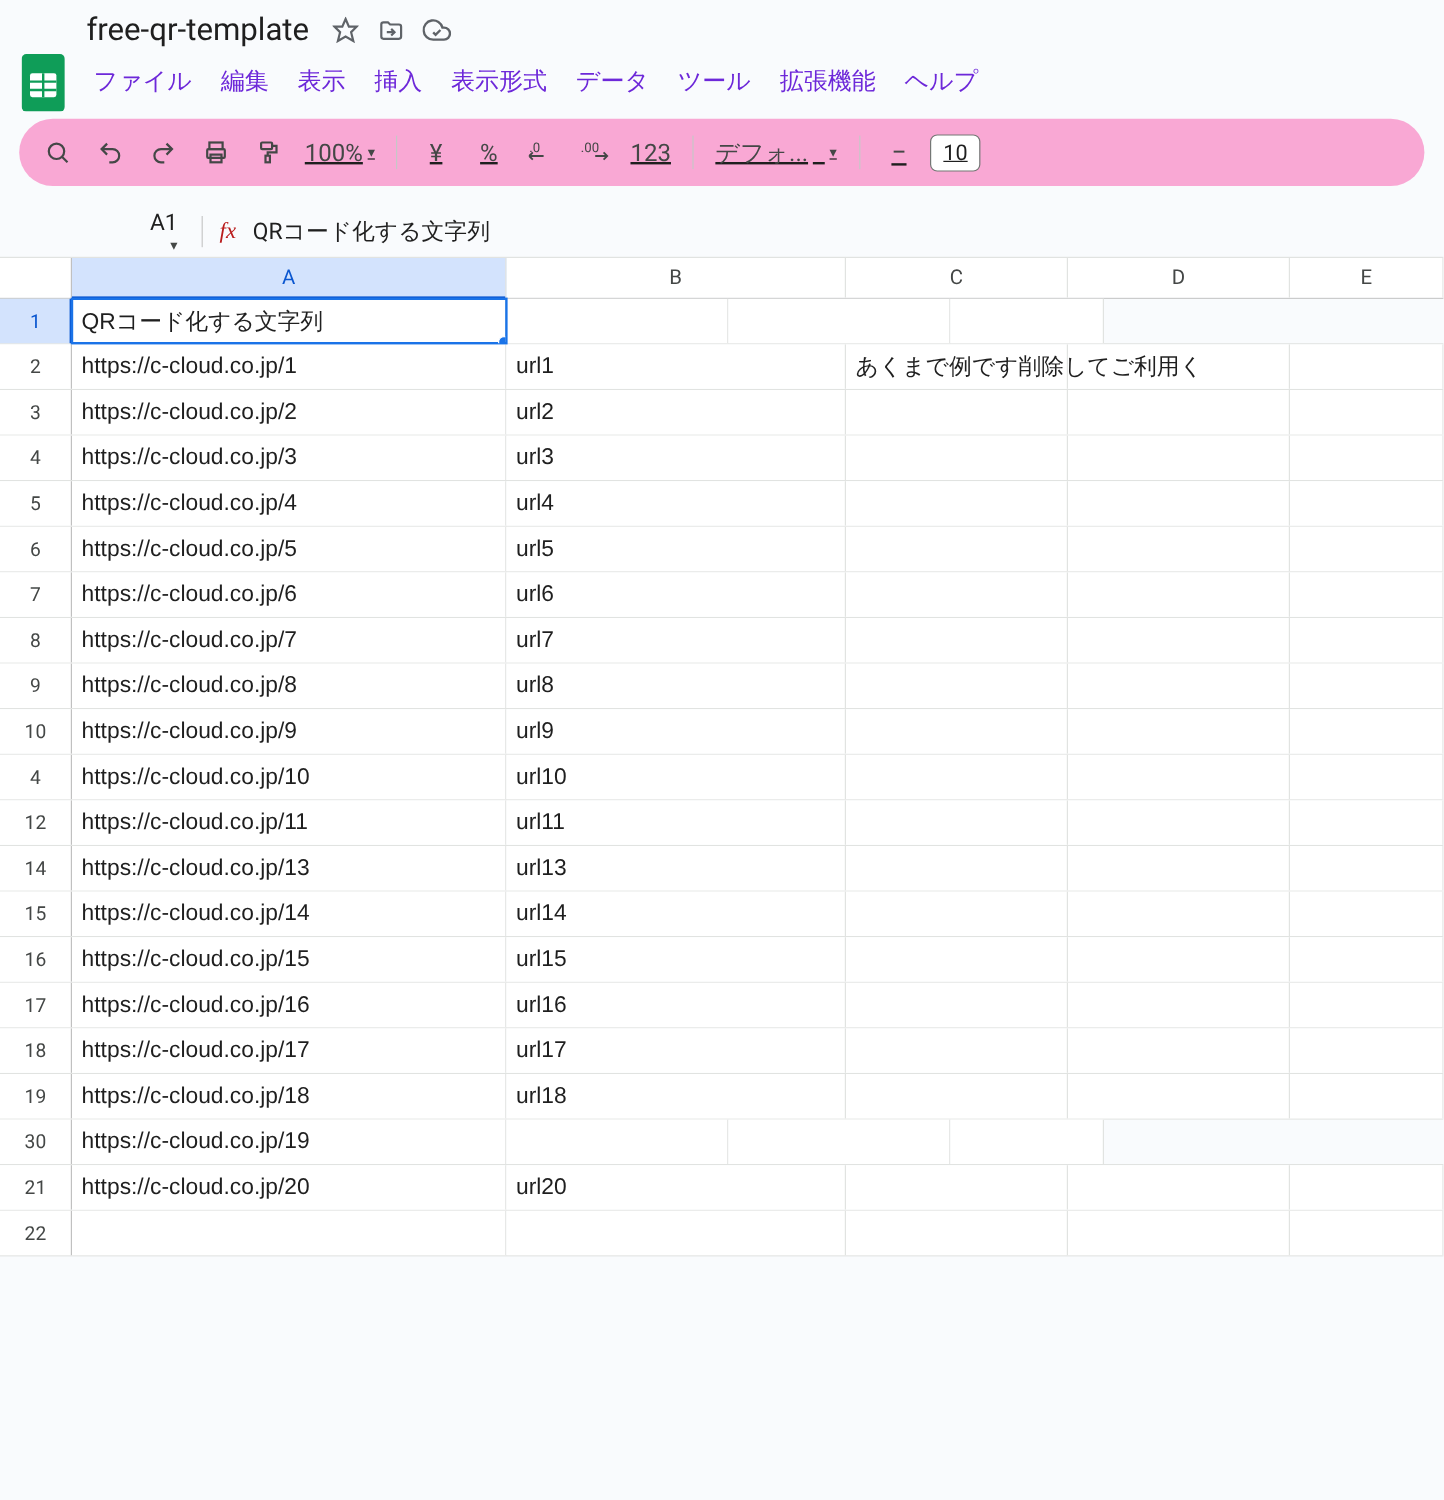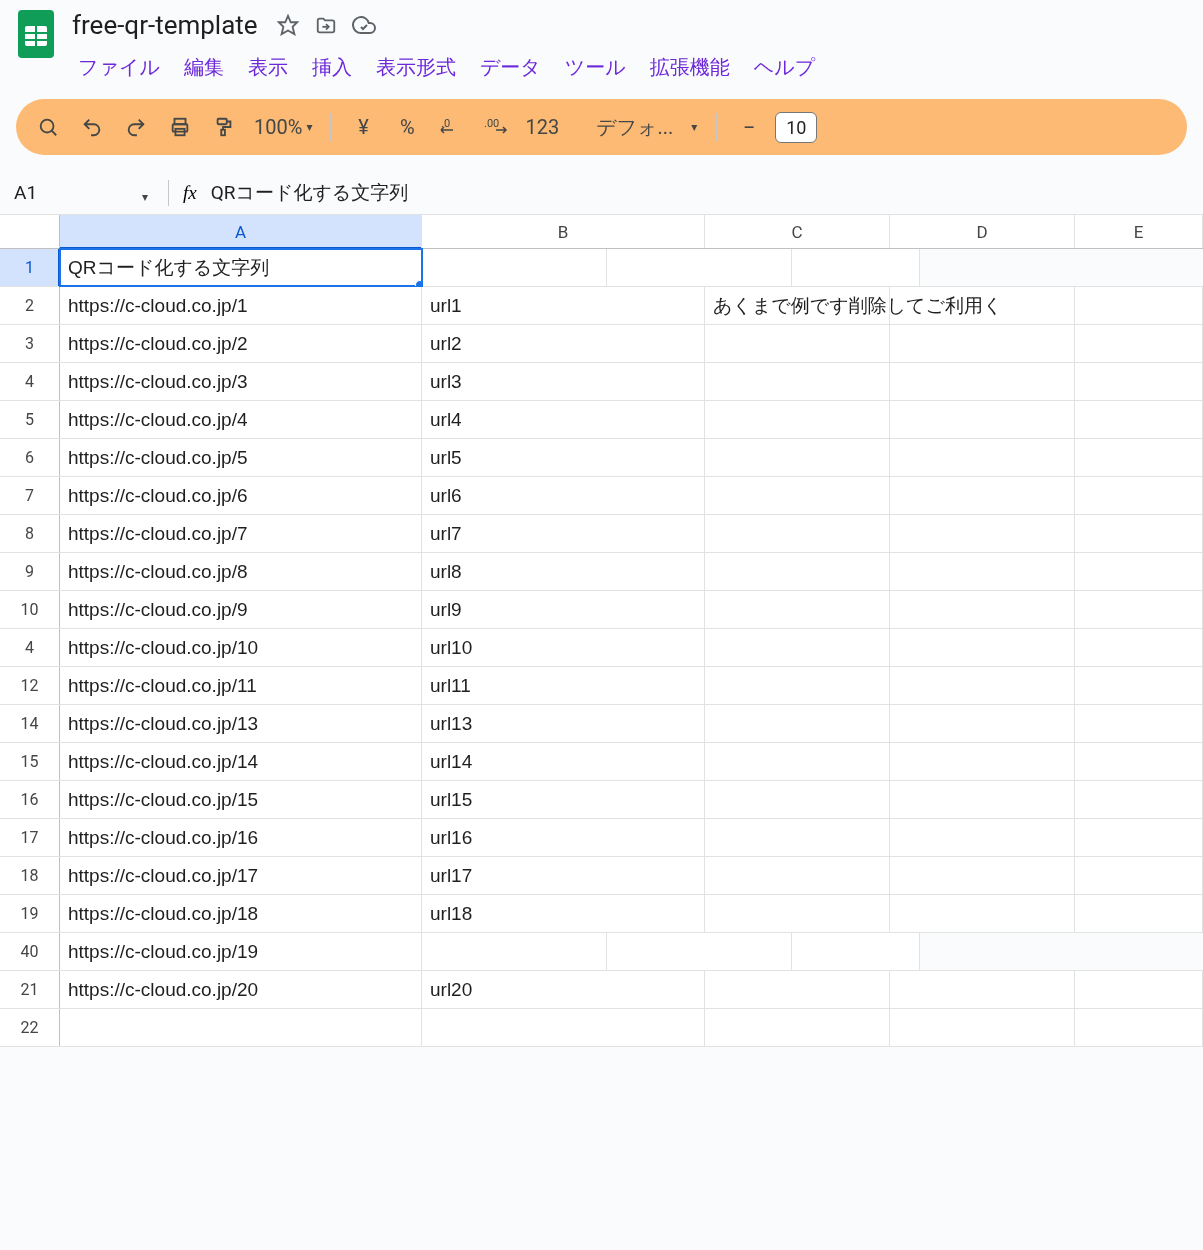--- a/index.html
+++ b/index.html
@@ -1,41 +1,41 @@
 <!DOCTYPE html>
 <html><head>
 <meta charset="utf-8">
 <style>
 * { box-sizing: border-box; margin: 0; padding: 0; }
 body { font-family: "Google Sans", Roboto, Arial, sans-serif; background: #f9fbfd; color: #1f1f1f; overflow: hidden; width: 1203px; height: 1250px; }
 
 
 .header { padding: 8px 16px 0 16px; }
-.title-row { display: flex; align-items: flex-start; gap: 12px; margin-bottom: 2px; }
+.title-row { display: flex; align-items: flex-end; gap: 12px; margin-bottom: 2px; }
 .sheets-logo { width: 40px; height: 52px; display: flex; align-items: center; justify-content: center; }
 .title-wrap { display: flex; flex-direction: column; gap: 4px; }
 .doc-title-row { display: flex; align-items: center; gap: 14px; }
 .doc-title { font-size: 26px; color: #1f1f1f; font-weight: 400; padding: 2px 4px; }
 .title-icon { width: 24px; height: 24px; color: #5f6368; display: flex; align-items: center; justify-content: center; }
 .menu-bar { display: flex; gap: 4px; padding: 2px 0 8px 0; }
 .menu-item { font-size: 20px; color: #6d28d9; padding: 6px 10px; border-radius: 4px; cursor: pointer; }
 
 
-.toolbar { margin: 4px 16px 0 16px; background: #fdba74; border-radius: 28px; padding: 6px 14px; display: flex; align-items: center; gap: 8px; height: 56px; }
+.toolbar { margin: 4px 16px 0 16px; background: #f9a8d4; border-radius: 28px; padding: 6px 14px; display: flex; align-items: center; gap: 8px; height: 56px; text-decoration: underline; }
 .tb-btn { width: 36px; height: 36px; display: flex; align-items: center; justify-content: center; border-radius: 6px; color: #444746; cursor: pointer; }
 .tb-text { font-size: 20px; color: #444746; display: flex; align-items: center; gap: 4px; cursor: pointer; padding: 0 4px; }
 .tb-sep { width: 1px; height: 28px; background: #c7c7c7; margin: 0 6px; }
 .font-box { border: 1px solid #747775; border-radius: 6px; background: #fff; padding: 4px 10px; font-size: 18px; color: #1f1f1f; min-width: 42px; text-align: center; }
 .dropdown-caret { font-size: 12px; color: #444746; }
 
 
 .fx-row { display: flex; align-items: center; border-bottom: 1px solid #e1e3e1; margin-top: 16px; min-height: 44px; }
-.name-box { width: 168px; display: flex; align-items: flex-end; justify-content: space-between; font-size: 19px; padding: 0 20px 0 14px; color: #1f1f1f; }
+.name-box { width: 168px; display: flex; align-items: flex-end; justify-content: space-between; font-size: 19px; padding: 0 20px 0 14px; color: #1f1f1f; flex-direction: column; }
 .fx-sep { width: 1px; height: 26px; background: #c7c7c7; }
-.fx-label { font-style: italic; color: #000000; font-size: 19px; padding: 0 14px; font-family: Georgia, serif; text-align: right; }
+.fx-label { font-style: italic; color: #b91c1c; font-size: 19px; padding: 0 14px; font-family: Georgia, serif; text-align: right; }
 .fx-value { font-size: 19px; color: #1f1f1f; }
 
 
 .grid { display: flex; flex-direction: column; user-select: none; }
 .col-headers { display: flex; height: 34px; border-bottom: 1px solid #c0c0c0; }
 .corner { width: 60px; border-right: 1px solid #c0c0c0; background: #fff; }
 .col-h { background: #fff; border-right: 1px solid #e1e3e1; display: flex; align-items: center; justify-content: center; font-size: 17px; color: #444746; }
 .col-h.selected { background: #d3e3fd; color: #0b57d0; position: relative; }
 .col-h.selected::after { content:''; position:absolute; bottom:-1px; left:0; right:0; height:2px; background:#0b57d0; }
 .col-A { width: 362px; }
@@ -331,21 +331,21 @@
       </div>
       <div class="row">
         <div class="row-h">19</div>
         <div class="cell col-A">https://c-cloud.co.jp/18</div>
         <div class="cell col-B">url18</div>
         <div class="cell col-C"></div>
         <div class="cell col-D"></div>
         <div class="cell col-E"></div>
       </div>
       <div class="row">
-        <div class="row-h">40</div>
+        <div class="row-h">30</div>
         <div class="cell col-A">https://c-cloud.co.jp/19</div>
         <div class="cell col-C"></div>
         <div class="cell col-D"></div>
         <div class="cell col-E"></div>
       </div>
       <div class="row">
         <div class="row-h">21</div>
         <div class="cell col-A">https://c-cloud.co.jp/20</div>
         <div class="cell col-B">url20</div>
         <div class="cell col-C"></div>

